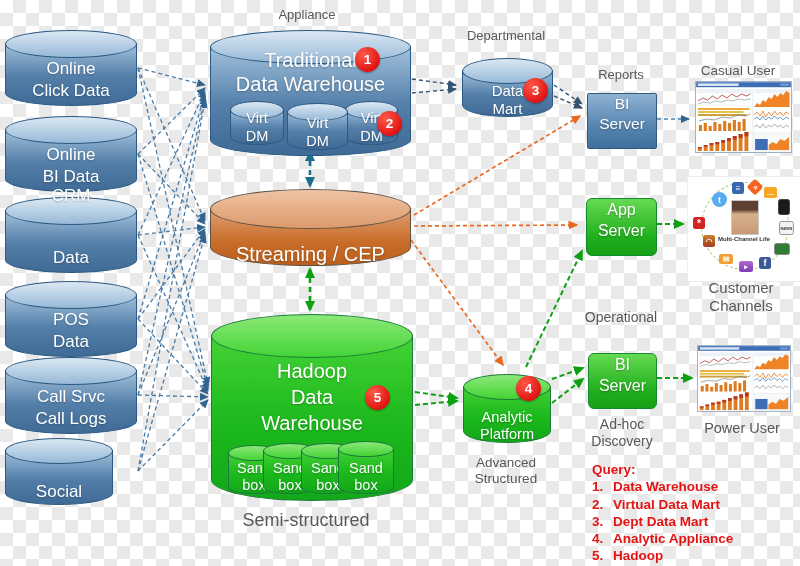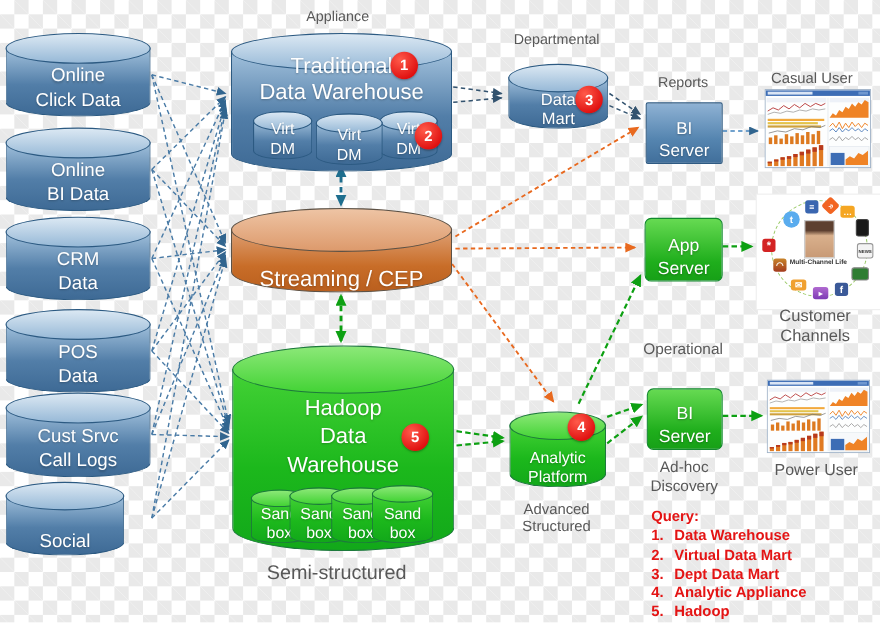--- a/index.html
+++ b/index.html
@@ -23,21 +23,21 @@
   .blue>.cyl-top{background:linear-gradient(180deg,#dbe8f3,#97b9d7);border:1.4px solid #2c5a82;}
   .blue>.cyl-body{background:linear-gradient(180deg,#a3c2dd,#527ea8 55%,#3e6a95);border:1.4px solid #2c5a82;border-top:none;}
 
   .orange>.cyl-top{background:linear-gradient(180deg,#eec4a4,#dd9a6c);border:1.4px solid #5d5246;}
   .orange>.cyl-body{background:linear-gradient(180deg,#dfa176,#c86d28 60%,#ba5f1e);border:1.4px solid #5d5246;border-top:none;}
 
   .green>.cyl-top{background:linear-gradient(180deg,#8ce878,#43d335);border:1.4px solid #1d7a3c;}
   .green>.cyl-body{background:linear-gradient(180deg,#44d236,#1cb81c 55%,#12a81a);border:1.4px solid #1d7a3c;border-top:none;}
 
   
-  .box{position:absolute;display:flex;flex-direction:column;align-items:center;justify-content:flex-end;
+  .box{position:absolute;display:flex;flex-direction:column;align-items:center;justify-content:flex-start;
     color:#fff;text-align:center;z-index:3;text-shadow:0 1px 2px rgba(0,0,0,.3);}
   .box-blue{background:linear-gradient(180deg,#8fb2d4,#5585b0 60%,#416f9b);border:1.4px solid #2e5a82;border-radius:2px;}
   .box-green{background:linear-gradient(180deg,#66da52,#1fae1c 70%,#17a017);border:1.4px solid #128a2e;border-radius:6px;}
 
   
   .badge{position:absolute;width:25px;height:25px;border-radius:50%;z-index:6;
     background:radial-gradient(circle at 35% 30%,#ff5a4a,#df0f0f 75%);
     box-shadow:0 1px 2px rgba(0,0,0,.35);
     color:#fff;font-size:13.5px;font-weight:bold;display:flex;align-items:center;justify-content:center;}
 
@@ -161,38 +161,38 @@
     <div class="cyl-top"></div>
       <div class="cyl-body"></div>
     <div class="cyl-text" style="top:0;bottom:0;padding-bottom:4px;font-size:17px;line-height:22px;">
       <span>Online</span>
       <span>BI Data</span>
     </div>
   </div>
   <div class="cyl blue" style="left:5px;top:197px;width:132px;height:76px;--ry:13px;">
     <div class="cyl-top"></div>
       <div class="cyl-body"></div>
-    <div class="cyl-text" style="top:0;bottom:0;padding-bottom:4px;font-size:17px;line-height:22px;">
+    <div class="cyl-text" style="top:0;bottom:0;padding-bottom:4px;font-size:17px;line-height:22px;gap:40px;">
       <span>CRM</span>
       <span>Data</span>
     </div>
   </div>
   <div class="cyl blue" style="left:5px;top:281px;width:132px;height:76px;--ry:13px;">
     <div class="cyl-top"></div>
       <div class="cyl-body"></div>
     <div class="cyl-text" style="top:0;bottom:0;padding-bottom:4px;font-size:17px;line-height:22px;">
       <span>POS</span>
       <span>Data</span>
     </div>
   </div>
   <div class="cyl blue" style="left:5px;top:357px;width:132px;height:77px;--ry:13px;">
     <div class="cyl-top"></div>
       <div class="cyl-body"></div>
     <div class="cyl-text" style="top:0;bottom:0;padding-bottom:4px;font-size:17px;line-height:22px;">
-      <span>Cust Srvc</span>
+      <span>Call Srvc</span>
       <span>Call Logs</span>
     </div>
   </div>
   <div class="cyl blue" style="left:5px;top:438px;width:108px;height:67px;--ry:12px;">
     <div class="cyl-top"></div>
       <div class="cyl-body"></div>
     <div class="cyl-text" style="top:0;bottom:0;padding-bottom:2px;font-size:17px;line-height:22px;">
       <span>Social</span>
     </div>
   </div>

